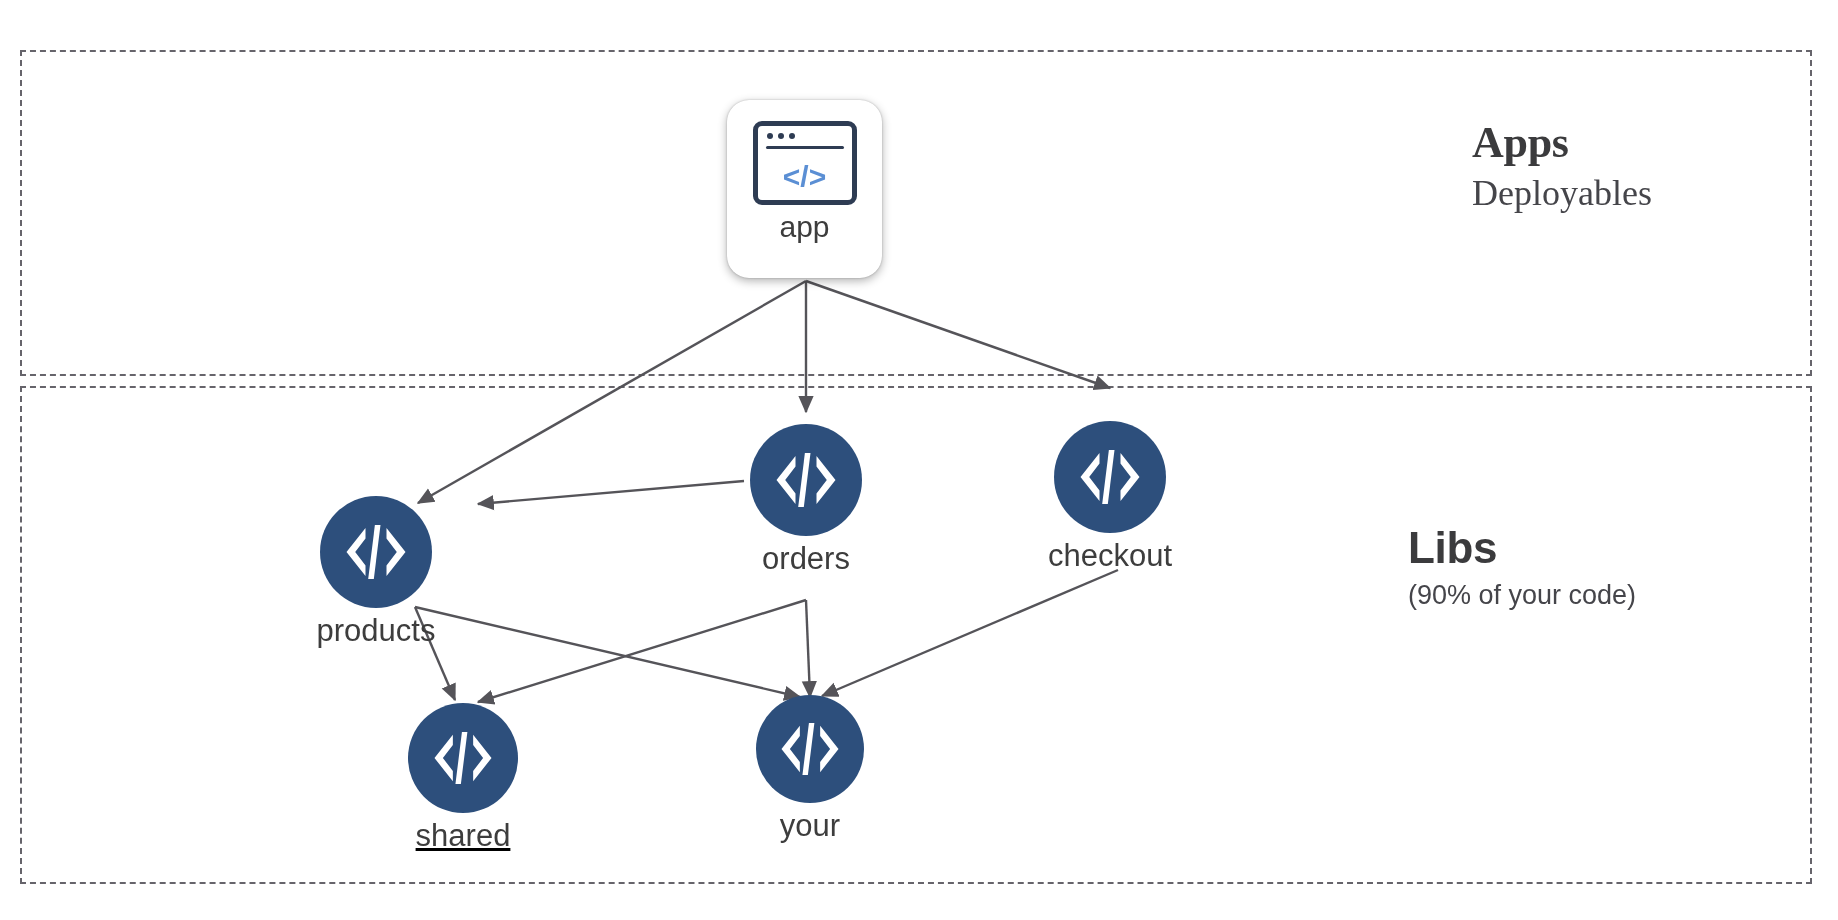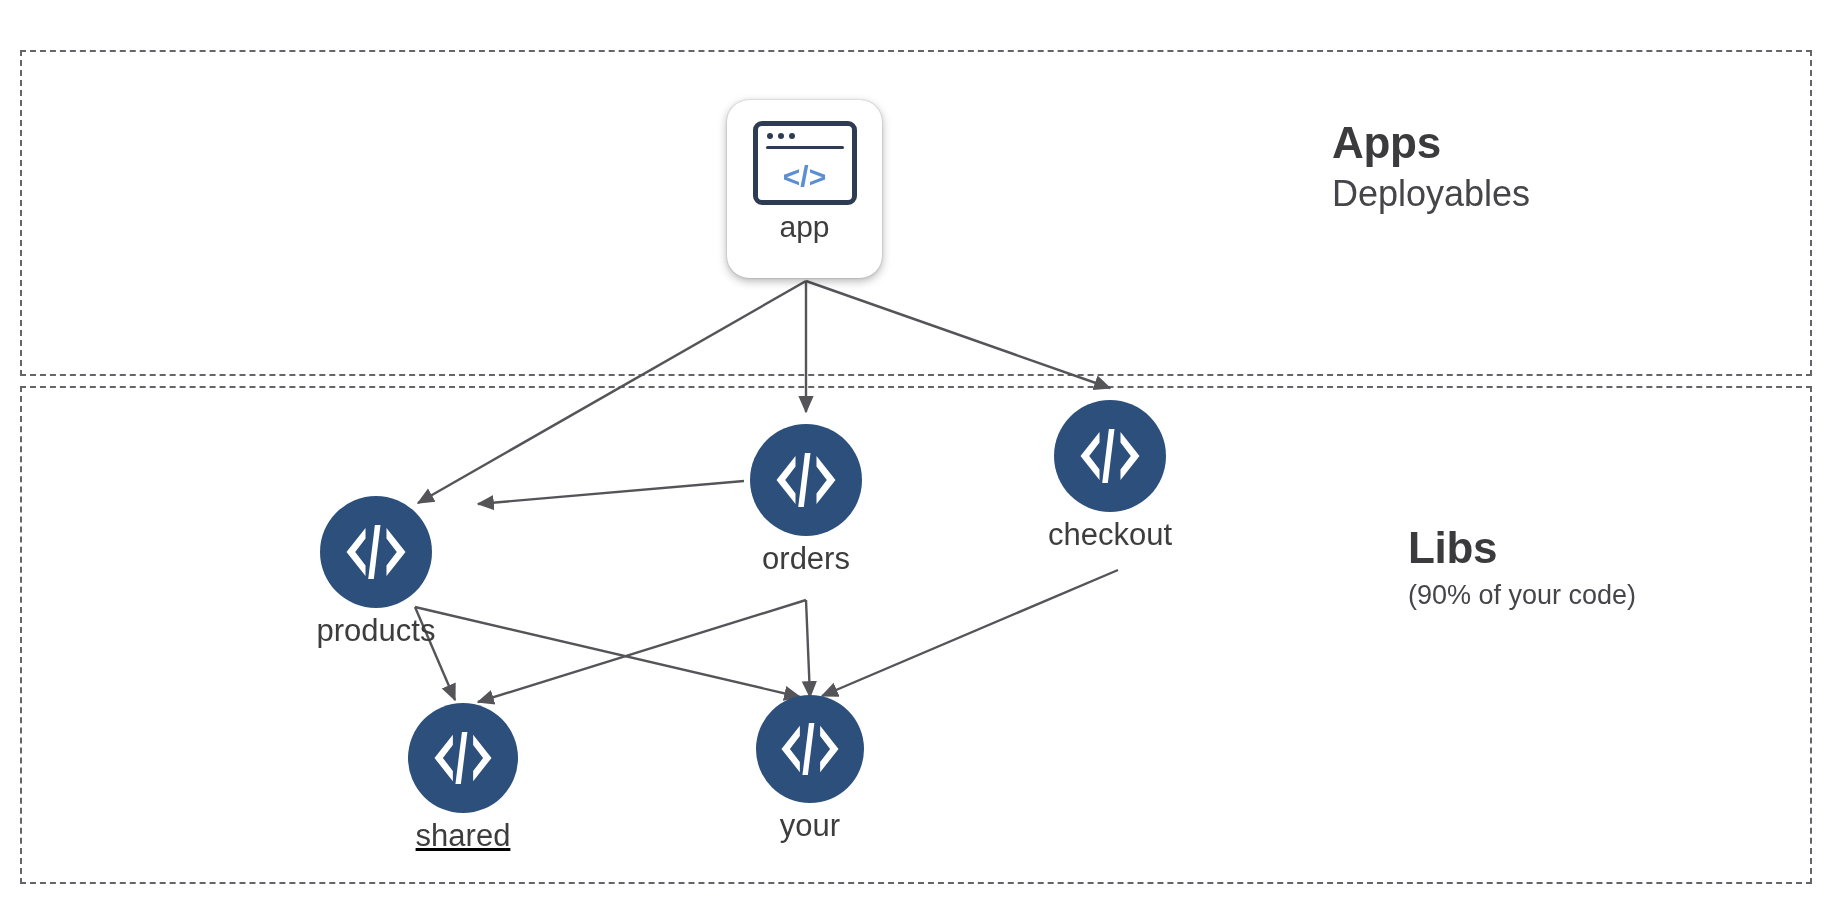--- a/index.html
+++ b/index.html
@@ -39,21 +39,21 @@
     width: 1792px;
     height: 498px;
   }
 
   
   .region-caption {
     position: absolute;
     color: #3d3d3d;
     user-select: none;
   }
-  #caption-apps { left: 1332px; top: 120px; }
+  #caption-apps { left: 1472px; top: 120px; font-family: Liberation Serif, serif; }
   #caption-libs { left: 1408px; top: 525px; }
 
   .caption-title {
     font-size: 44px;
     font-weight: bold;
     letter-spacing: -0.3px;
     color: #3b3b3d;
     line-height: 1.06;
   }
   .caption-sub {
@@ -239,21 +239,21 @@
     <span class="lib-circle" style="width:112px; height:112px;">
       <svg width="72" height="60" viewBox="0 0 72 60" xmlns="http://www.w3.org/2000/svg" aria-hidden="true">
         <path d="M25.5 6 L6.5 30 L25.5 54 L25.5 43.5 L15.2 30 L25.5 16.5 Z" fill="#ffffff"></path>
         <path d="M46.5 6 L65.5 30 L46.5 54 L46.5 43.5 L56.8 30 L46.5 16.5 Z" fill="#ffffff"></path>
         <path d="M40.5 3 L33.8 57 L28.2 57 L34.9 3 Z" fill="#ffffff"></path>
       </svg>
     </span>
     <span class="lib-label">orders</span>
   </div>
 
-  <div class="lib-node" style="left:1046px; top:400px; width:128px;">
+  <div class="lib-node" style="left:1046px; top:421px; width:128px;">
     <span class="lib-circle" style="width:112px; height:112px;">
       <svg width="72" height="60" viewBox="0 0 72 60" xmlns="http://www.w3.org/2000/svg" aria-hidden="true">
         <path d="M25.5 6 L6.5 30 L25.5 54 L25.5 43.5 L15.2 30 L25.5 16.5 Z" fill="#ffffff"></path>
         <path d="M46.5 6 L65.5 30 L46.5 54 L46.5 43.5 L56.8 30 L46.5 16.5 Z" fill="#ffffff"></path>
         <path d="M40.5 3 L33.8 57 L28.2 57 L34.9 3 Z" fill="#ffffff"></path>
       </svg>
     </span>
     <span class="lib-label">checkout</span>
   </div>
 

